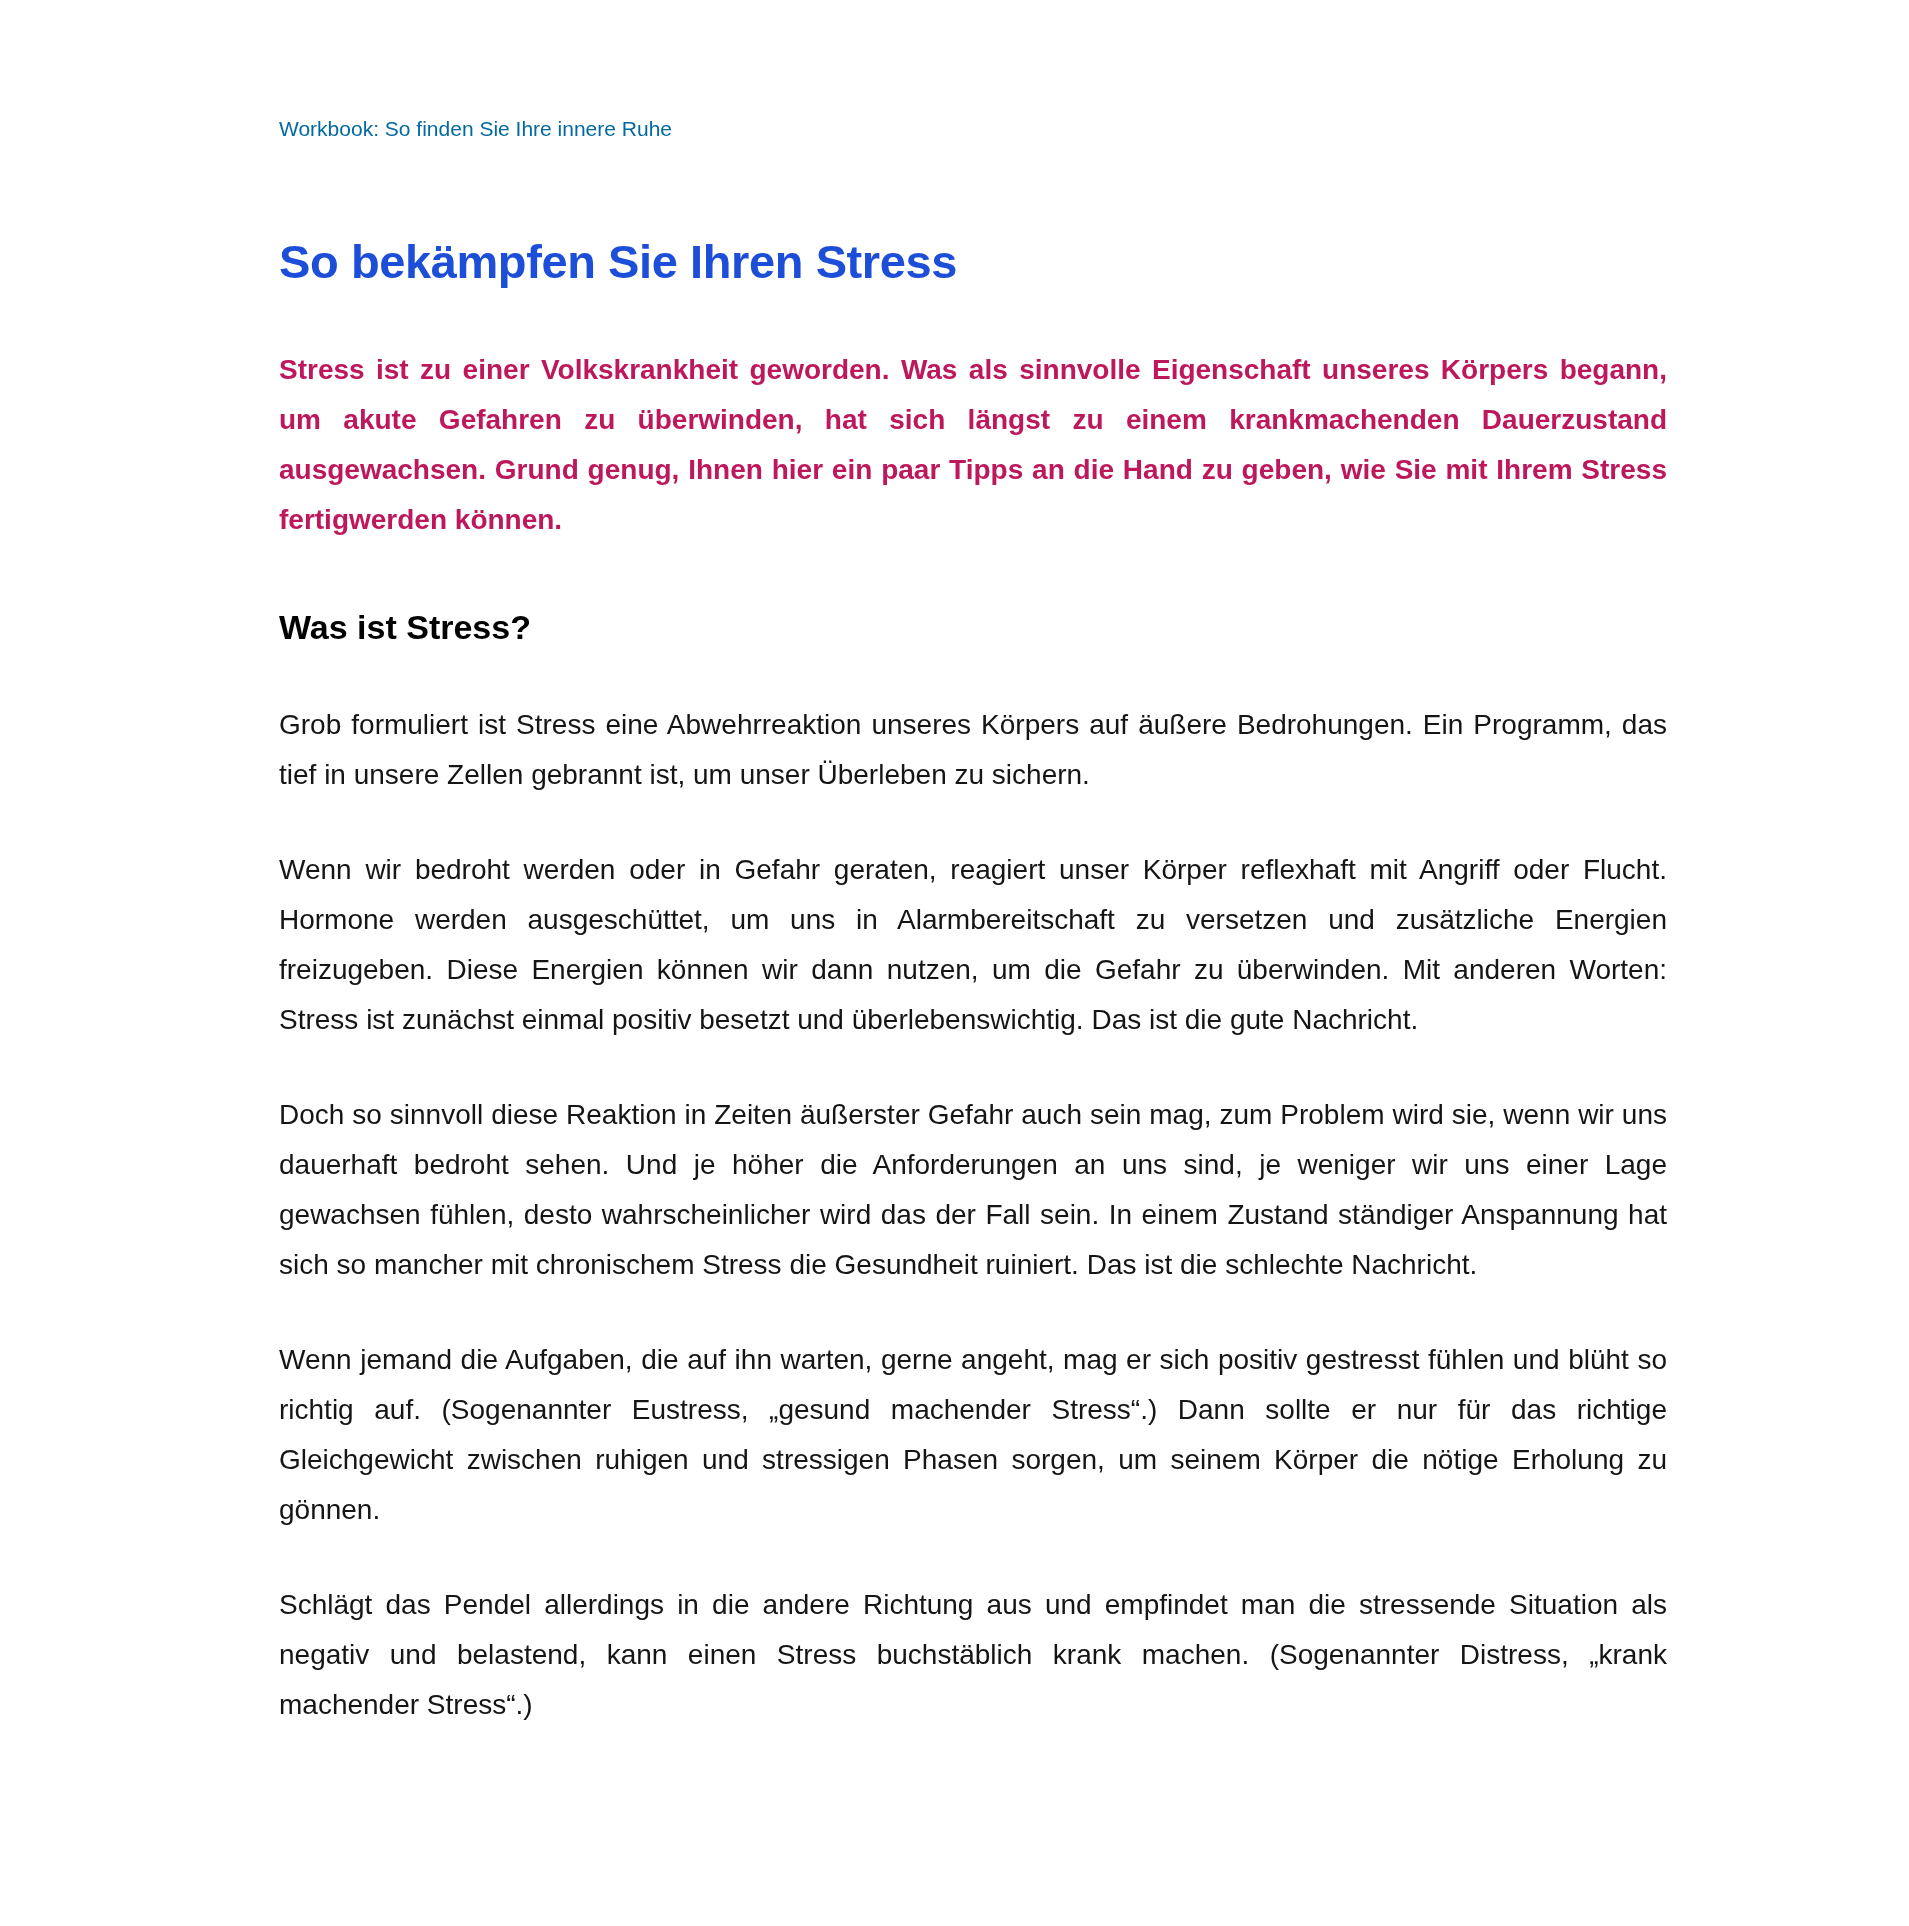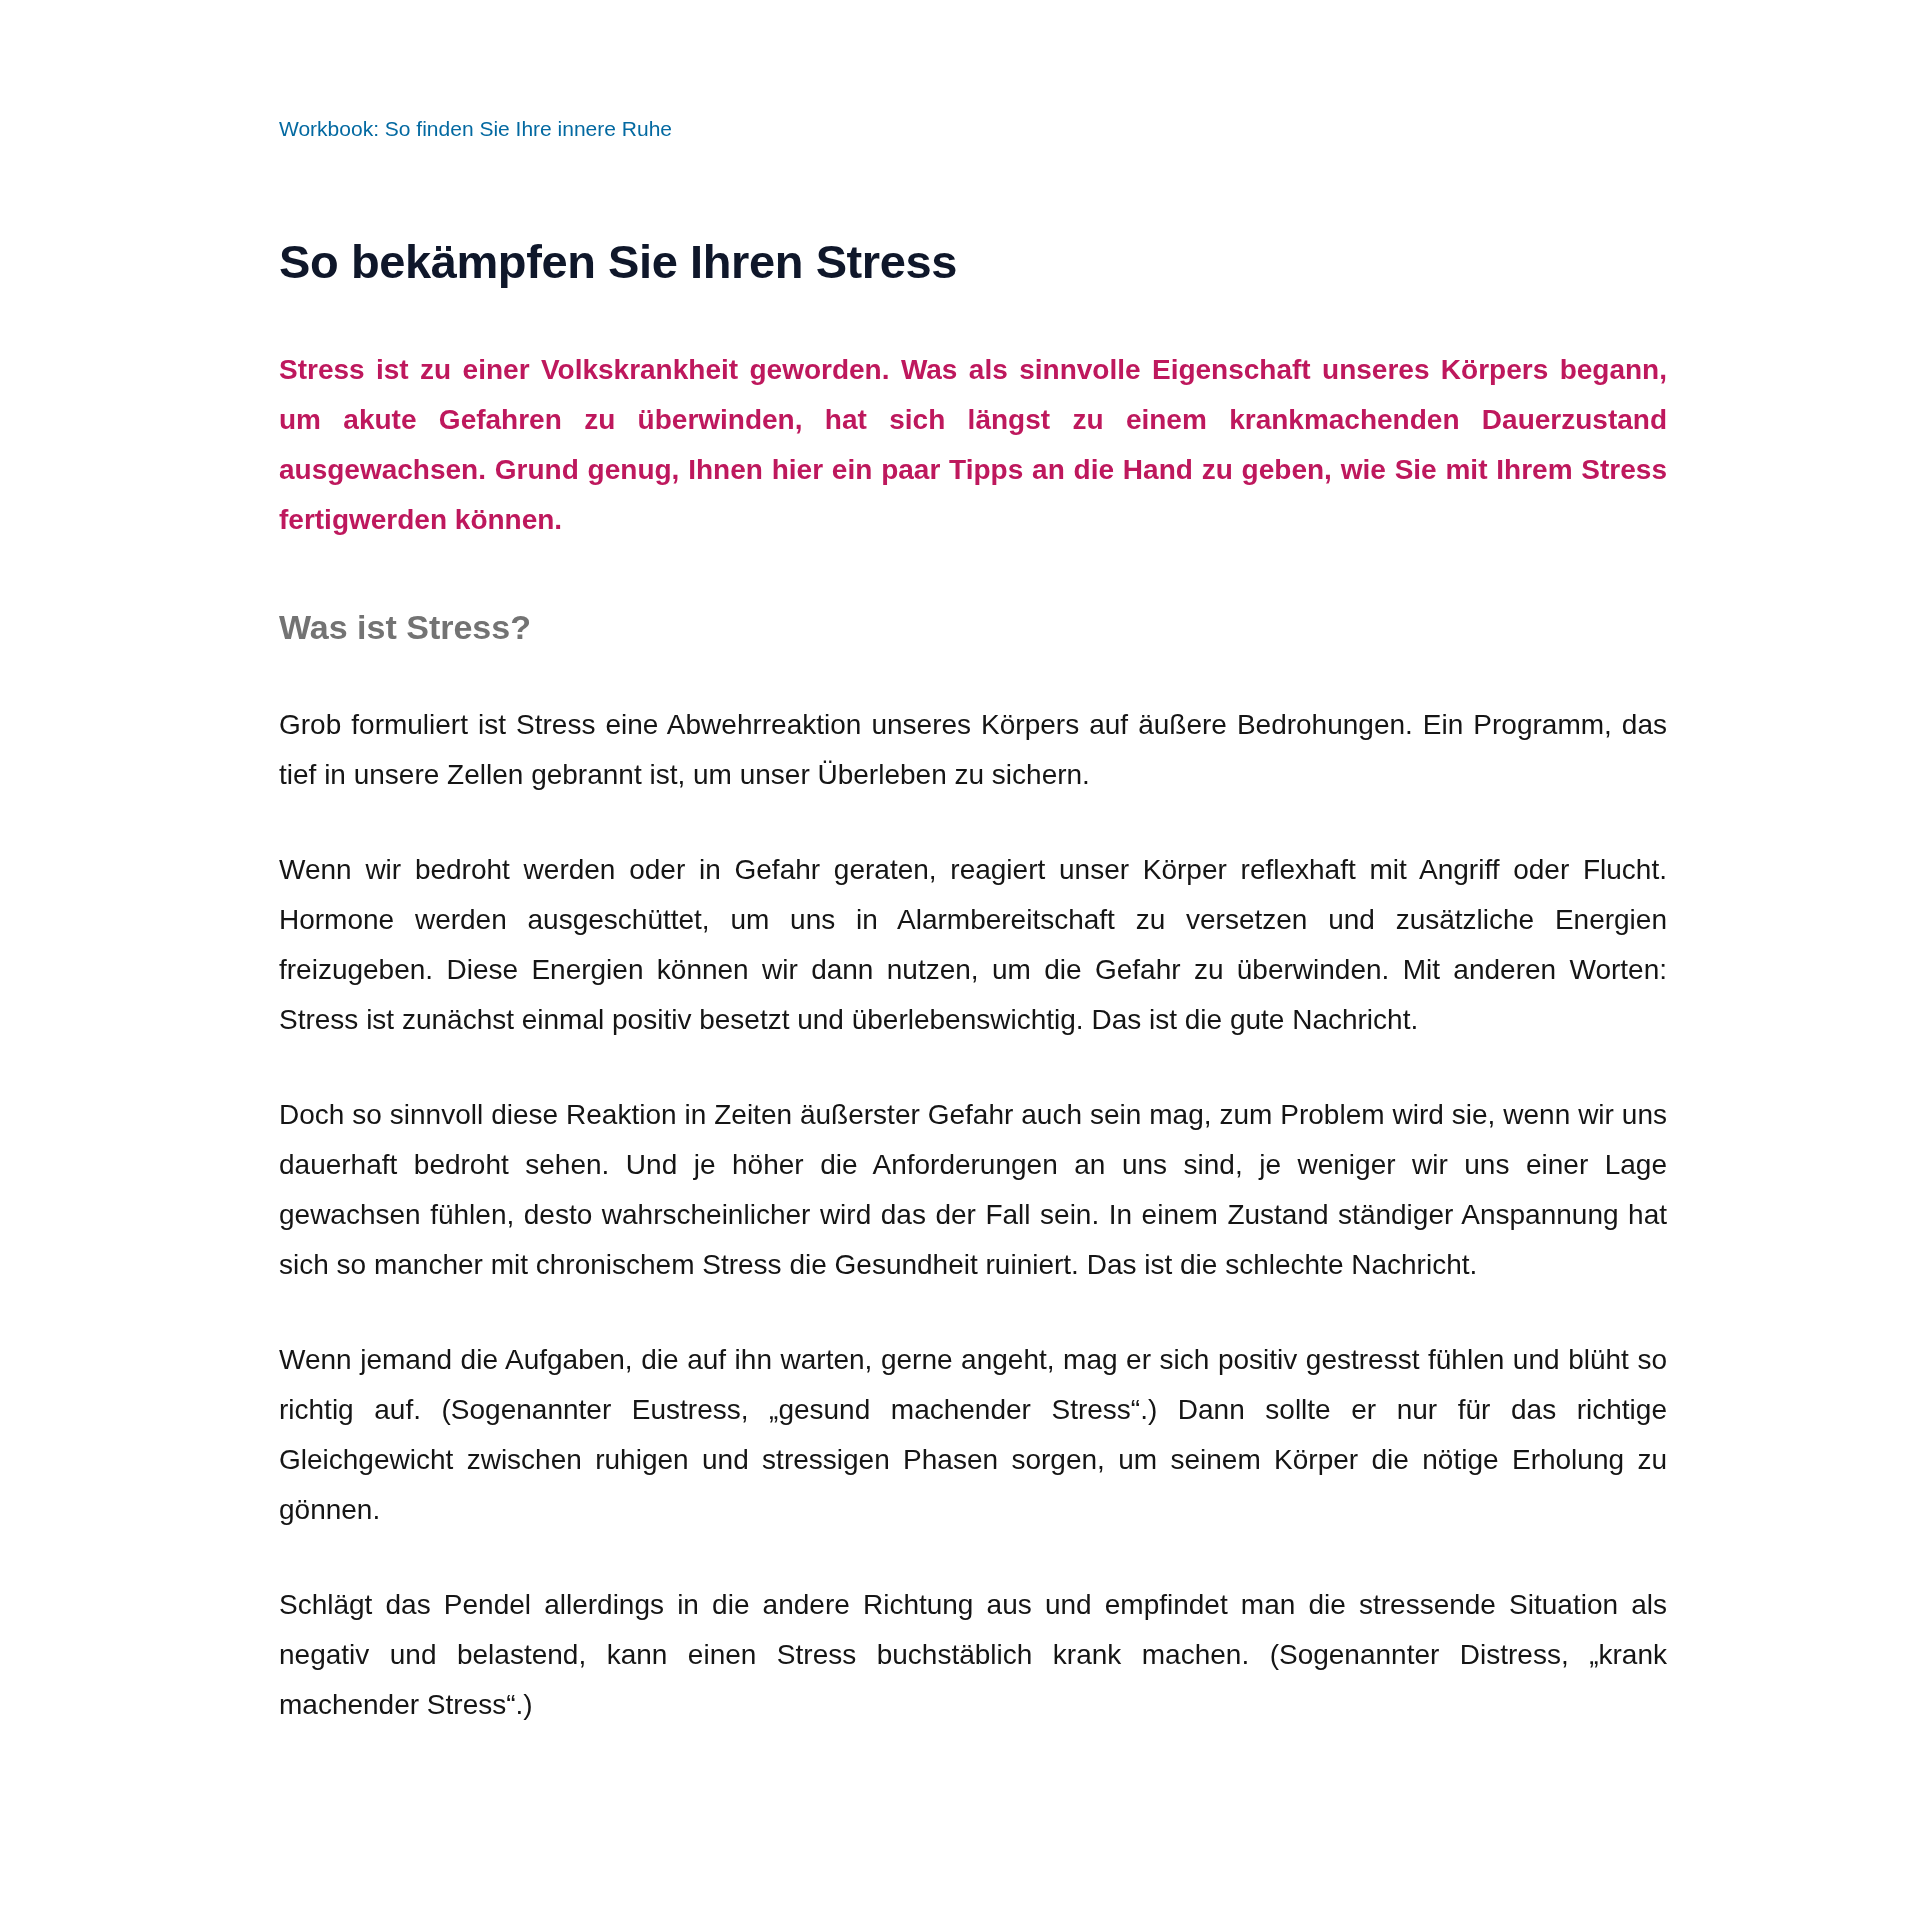--- a/index.html
+++ b/index.html
@@ -24,38 +24,38 @@
     line-height: 1.25;
     color: #0369a1;
     margin-bottom: 94px;
   }
 
   .doc-title {
     font-size: 47px;
     font-weight: 700;
     line-height: 1.12;
     letter-spacing: -0.4px;
-    color: #0f172a;
+    color: #1d4ed8;
     margin-bottom: 56px;
   }
 
   .intro {
     font-size: 28px;
     font-weight: 700;
     line-height: 50px;
     text-align: justify;
     color: #be185d;
     margin-bottom: 62px;
   }
 
   .section-heading {
     font-size: 34px;
     font-weight: 700;
     line-height: 1.2;
-    color: #737373;
+    color: #000000;
     margin-bottom: 52px;
   }
 
   .body-copy p {
     font-size: 28px;
     line-height: 50px;
     text-align: justify;
     color: #151515;
     margin-bottom: 45px;
   }

